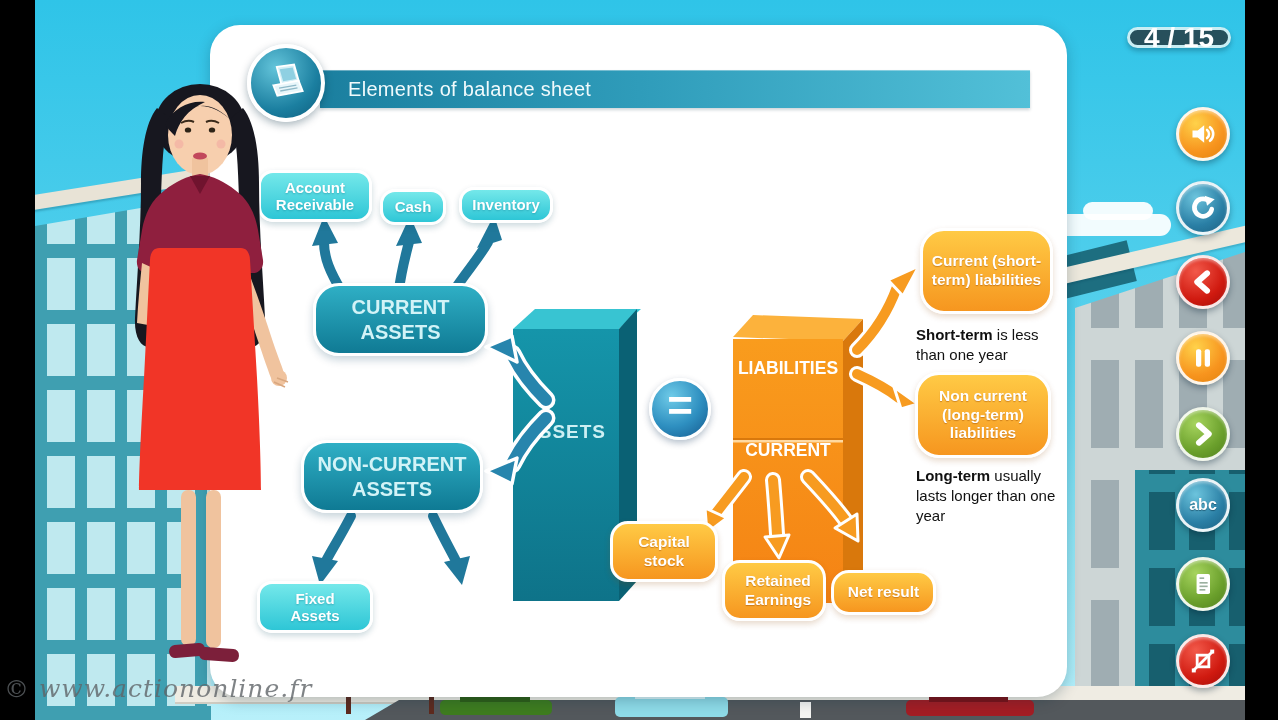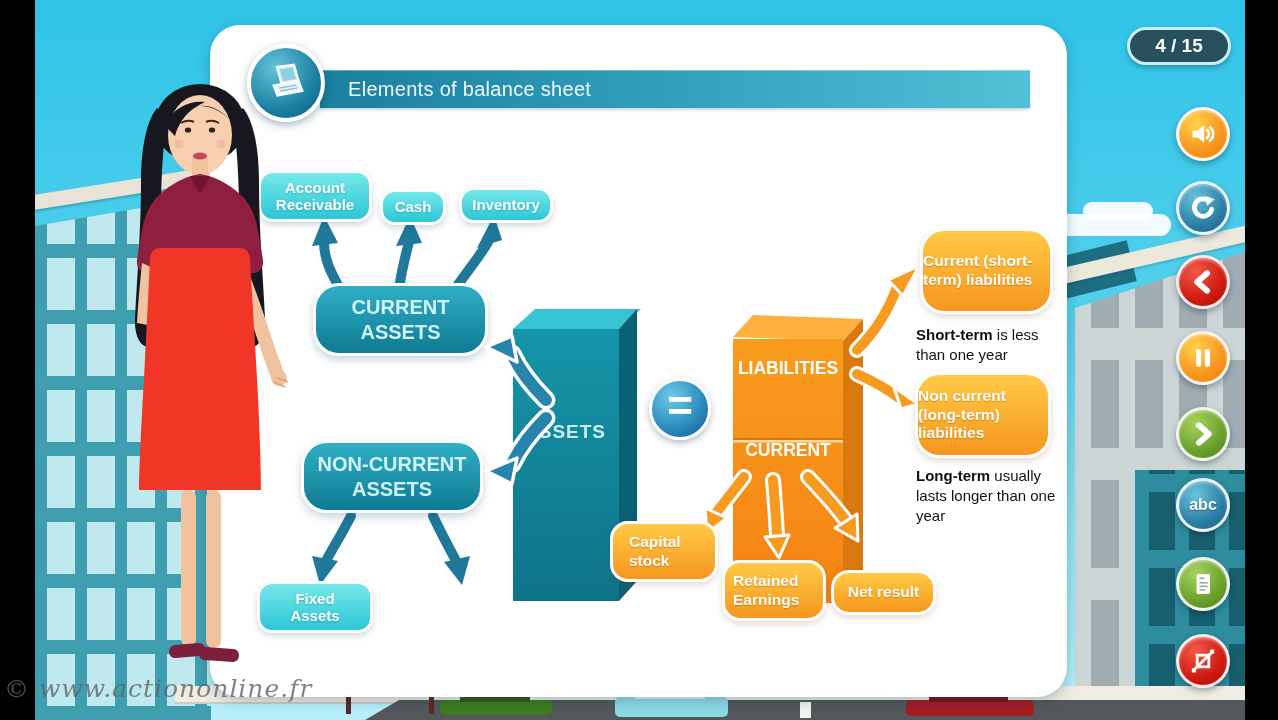--- a/index.html
+++ b/index.html
@@ -56,37 +56,37 @@
   .bubble-teal{position:absolute;display:flex;align-items:center;justify-content:center;
      text-align:center;background:linear-gradient(180deg,#74e8ea 0%,#2ec6d6 100%);
      border:3px solid #fff;border-radius:15px;color:#fff;font-weight:bold;font-size:15px;
      line-height:1.15;text-shadow:0 1px 2px rgba(0,100,120,.35);
      box-shadow:0 3px 6px rgba(0,70,90,.2);}
   .box-teal{position:absolute;display:flex;align-items:center;justify-content:center;
      text-align:center;background:linear-gradient(180deg,#2fafc5 0%,#0f7a94 100%);
      border:3px solid #fff;border-radius:26px;color:#d2f3f7;font-weight:bold;font-size:20px;
      line-height:1.25;box-shadow:0 4px 8px rgba(0,60,90,.22);}
   .bubble-orange{position:absolute;display:flex;align-items:center;justify-content:center;
-     background:linear-gradient(180deg,#ffca45 0%,#f6961f 100%);
+     text-align:center;background:linear-gradient(180deg,#ffca45 0%,#f6961f 100%);
      border:3px solid #fff;border-radius:18px;color:#fff;font-weight:bold;font-size:15.5px;
      line-height:1.2;text-shadow:0 1px 1px rgba(150,70,0,.45);
      box-shadow:0 3px 6px rgba(140,70,0,.2);}
   .face-label{position:absolute;text-align:center;font-weight:bold;pointer-events:none;}
   .note{position:absolute;font-size:15px;line-height:1.32;color:#111;}
   .note .b{font-weight:bold;}
   .equals{position:absolute;left:649px;top:378px;width:62px;height:62px;border-radius:50%;
      background:radial-gradient(circle at 35% 28%, #6fcbe8, #2e8fc0 55%, #14588c);
      border:3px solid #fff;box-shadow:0 3px 7px rgba(0,40,80,.3);
      display:flex;align-items:center;justify-content:center;
      color:#fff;font-size:44px;font-weight:bold;line-height:1;padding-bottom:6px;}
   svg.arrows{position:absolute;left:0;top:0;width:857px;height:672px;pointer-events:none;}
   .box3d{position:absolute;}
   
-  .pill{position:absolute;left:1127px;top:27px;width:104px;height:38px;border-radius:20px;
-     background:#27505c;border:3px solid #c9eef4;color:#fff;font-size:19px;font-weight:bold;
+  .pill{position:absolute;left:1127px;top:27px;width:104px;height:21px;border-radius:20px;
+     background:#27505c;border:3px solid #c9eef4;color:#fff;font-size:28px;font-weight:bold;
      display:flex;align-items:center;justify-content:center;z-index:30;
      box-shadow:0 3px 5px rgba(0,40,60,.3);}
   
   .btn{position:absolute;left:1176px;width:54px;height:54px;border-radius:50%;z-index:30;
      border:3px solid rgba(255,255,255,.9);display:flex;align-items:center;justify-content:center;
      box-shadow:0 3px 6px rgba(0,30,50,.35), inset 0 2px 3px rgba(255,255,255,.4);cursor:pointer;}
   .btn.orange{background:radial-gradient(circle at 35% 28%, #ffd24a, #f7941e 60%, #e2820c);}
   .btn.blue  {background:radial-gradient(circle at 35% 28%, #6cc4dd, #2a7fa5 60%, #1b5f80);}
   .btn.red   {background:radial-gradient(circle at 35% 28%, #f2594a, #d01a10 60%, #a30b08);}
   .btn.green {background:radial-gradient(circle at 35% 28%, #a6d45e, #6ba02c 60%, #4f7f1b);}

